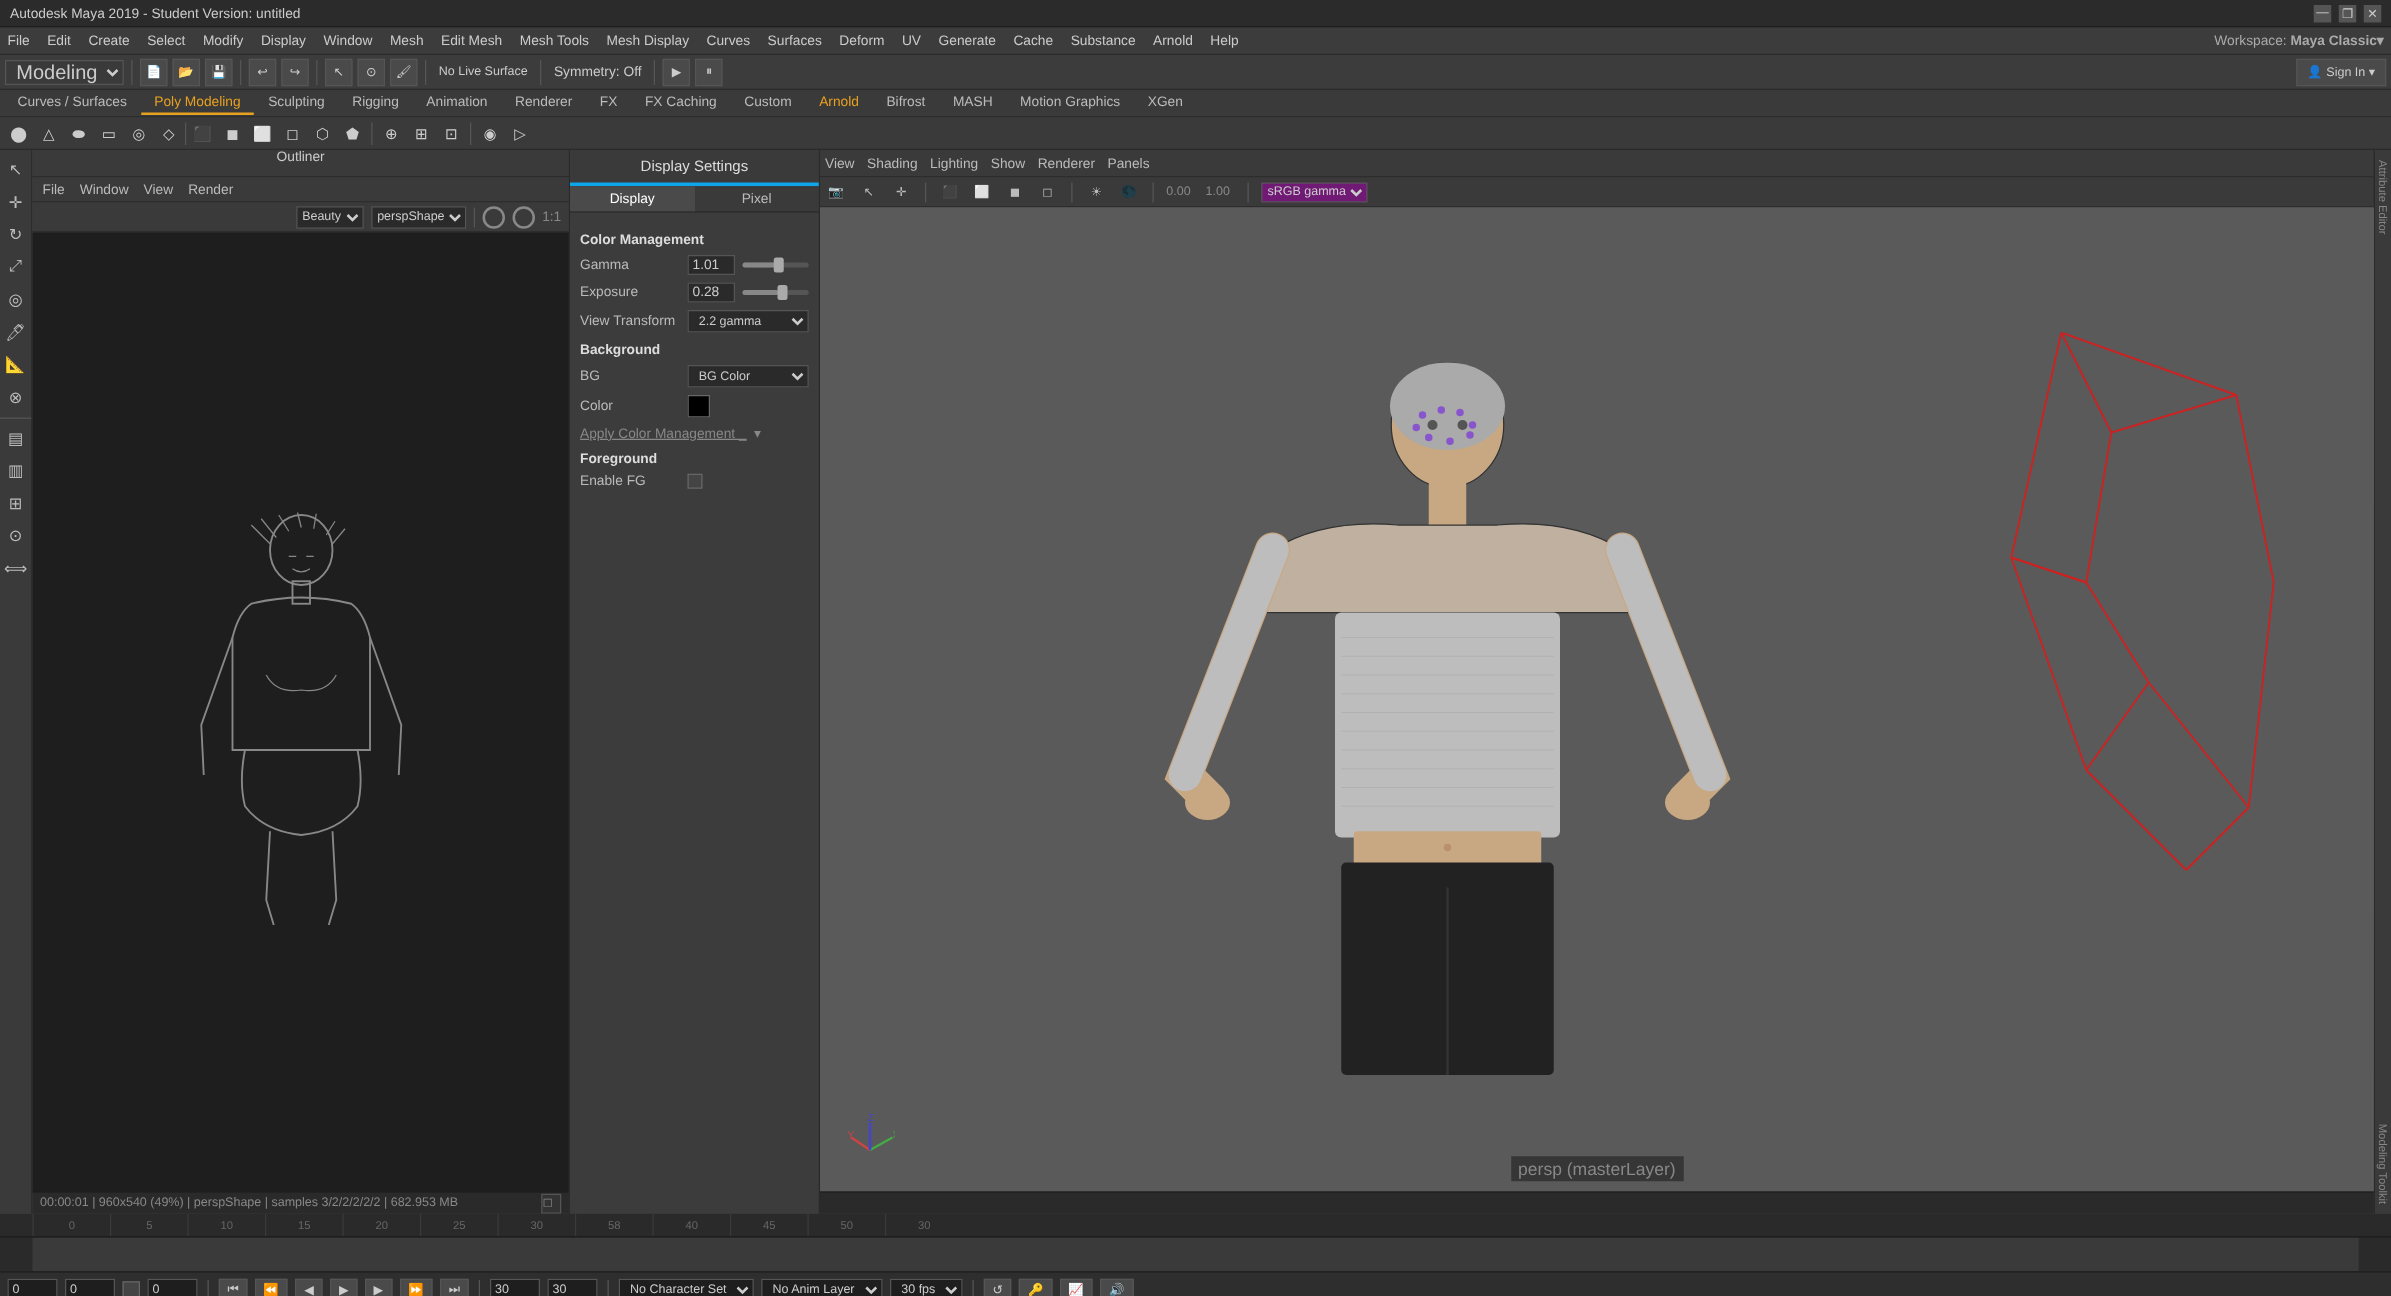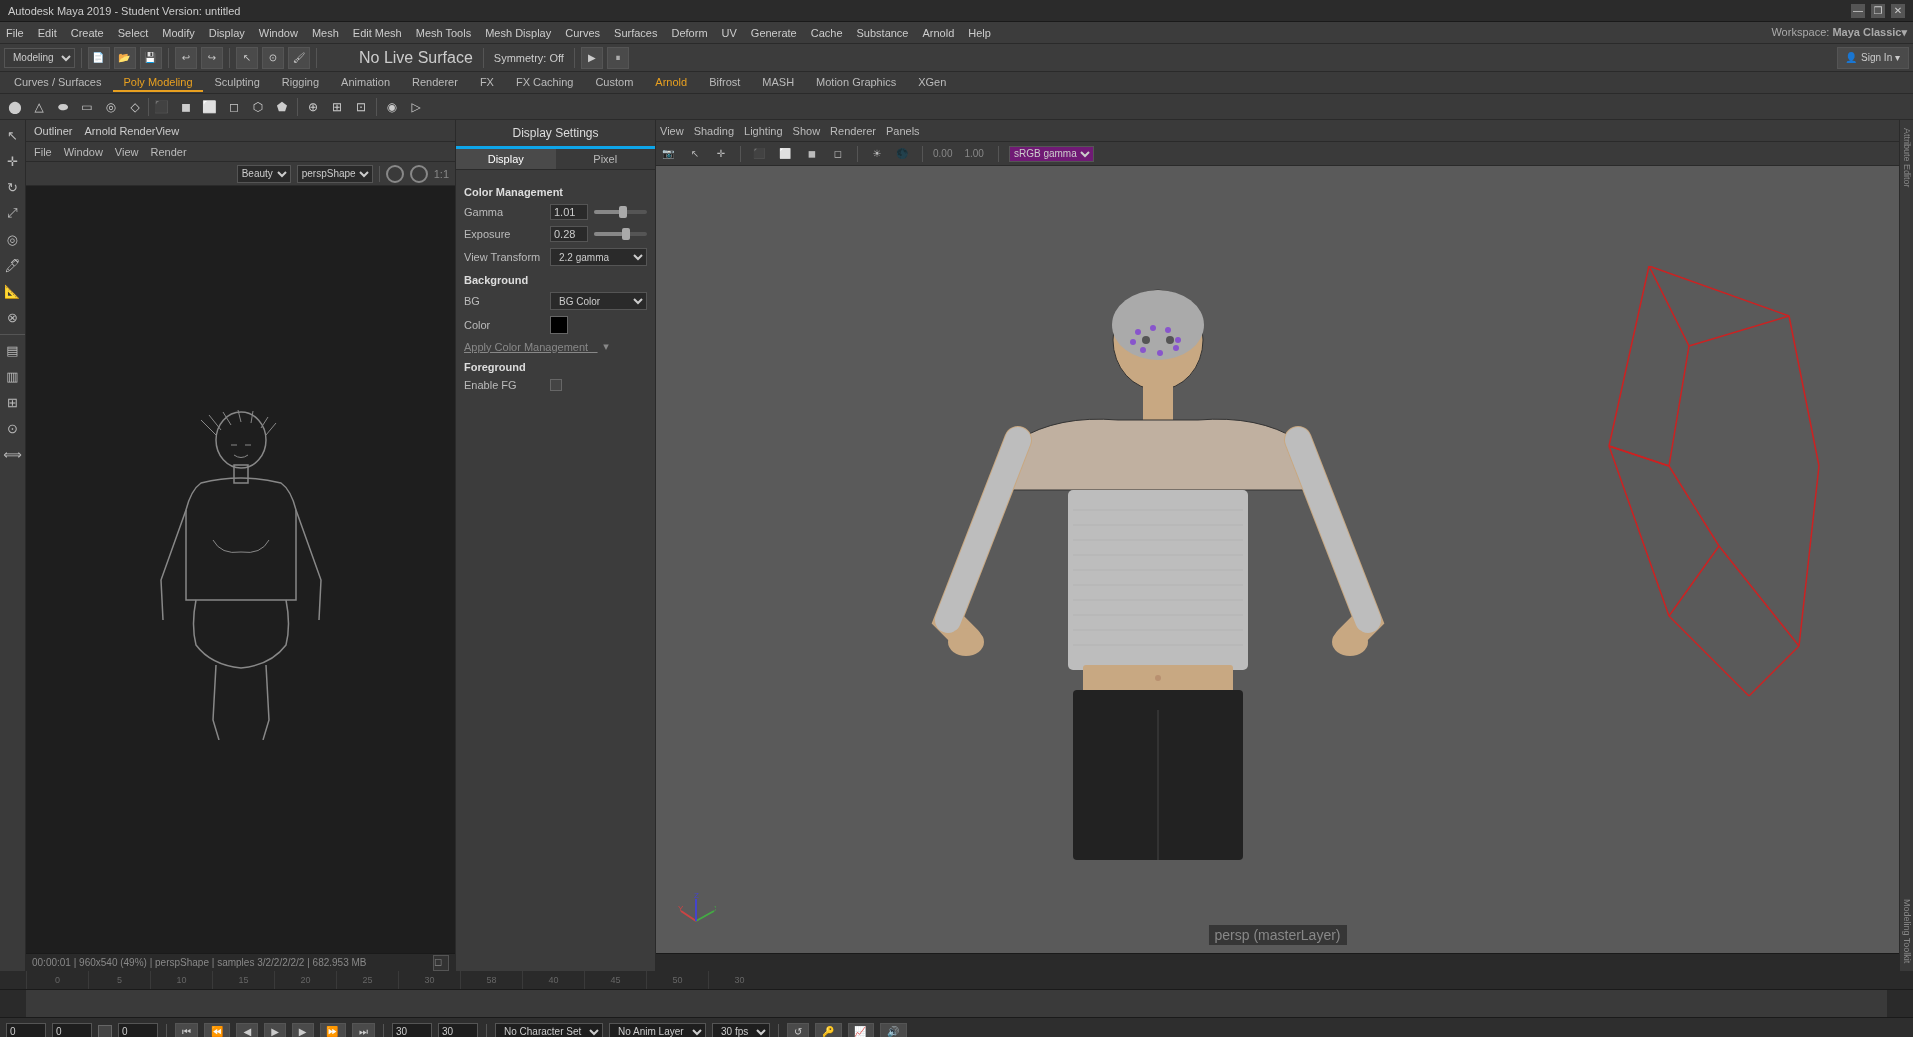--- a/index.html
+++ b/index.html
@@ -54,21 +54,21 @@
       background: #4a4a4a;
       border: 1px solid #555;
       color: #ccc;
       font-size: 10px;
       cursor: pointer;
       display: flex; align-items: center; justify-content: center;
     }
     .toolbar-sep { width: 1px; height: 20px; background: #555; margin: 0 2px; }
     .toolbar-dropdown {
       background: #3a3a3a; border: 1px solid #555; color: #ccc;
-      font-size: 10px; height: 20px; padding: 0 4px; cursor: pointer;
+      font-size: 16px; height: 20px; padding: 0 4px; cursor: pointer;
     }
 
     
     #modetabs {
       background: #3a3a3a;
       height: 22px;
       display: flex;
       align-items: center;
       padding: 0 4px;
       gap: 2px;
@@ -122,20 +122,21 @@
     #outliner-header {
       background: #3a3a3a;
       height: 22px;
       display: flex;
       align-items: center;
       padding: 0 8px;
       border-bottom: 1px solid #2a2a2a;
       font-size: 11px;
       color: #ccc;
       gap: 12px;
+      flex-direction: column;
     }
 
     #render-canvas {
       flex: 1;
       background: #1e1e1e;
       display: flex;
       align-items: center;
       justify-content: center;
       overflow: hidden;
       position: relative;
@@ -481,21 +482,21 @@
   <div class="toolbar-btn">📂</div>
   <div class="toolbar-btn">💾</div>
   <div class="toolbar-sep"></div>
   <div class="toolbar-btn">↩</div>
   <div class="toolbar-btn">↪</div>
   <div class="toolbar-sep"></div>
   <div class="toolbar-btn">↖</div>
   <div class="toolbar-btn">⊙</div>
   <div class="toolbar-btn">🖌</div>
   <div class="toolbar-sep"></div>
-  <span style="color:#ccc;font-size:16px;padding:0 4px;margin-left:32px;">No Live Surface</span>
+  <span style="color:#ccc;font-size:10px;padding:0 4px;">No Live Surface</span>
   <div class="toolbar-sep"></div>
   <span style="color:#ccc;font-size:11px;padding:0 4px;">Symmetry: Off</span>
   <div class="toolbar-sep"></div>
   <div class="toolbar-btn">▶</div>
   <div class="toolbar-btn">⏸</div>
   <div style="margin-left:auto;display:flex;align-items:center;gap:6px;">
     <div class="toolbar-btn" style="width:auto;padding:0 8px;">👤 Sign In ▾</div>
   </div>
 </div>
 

